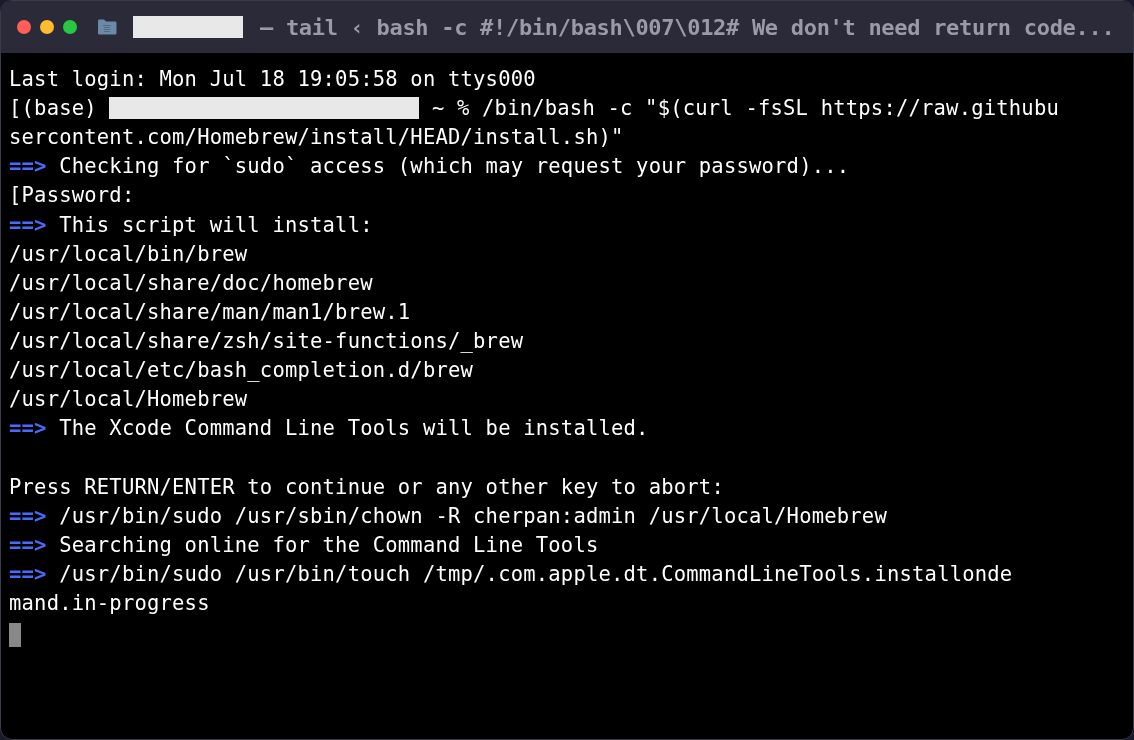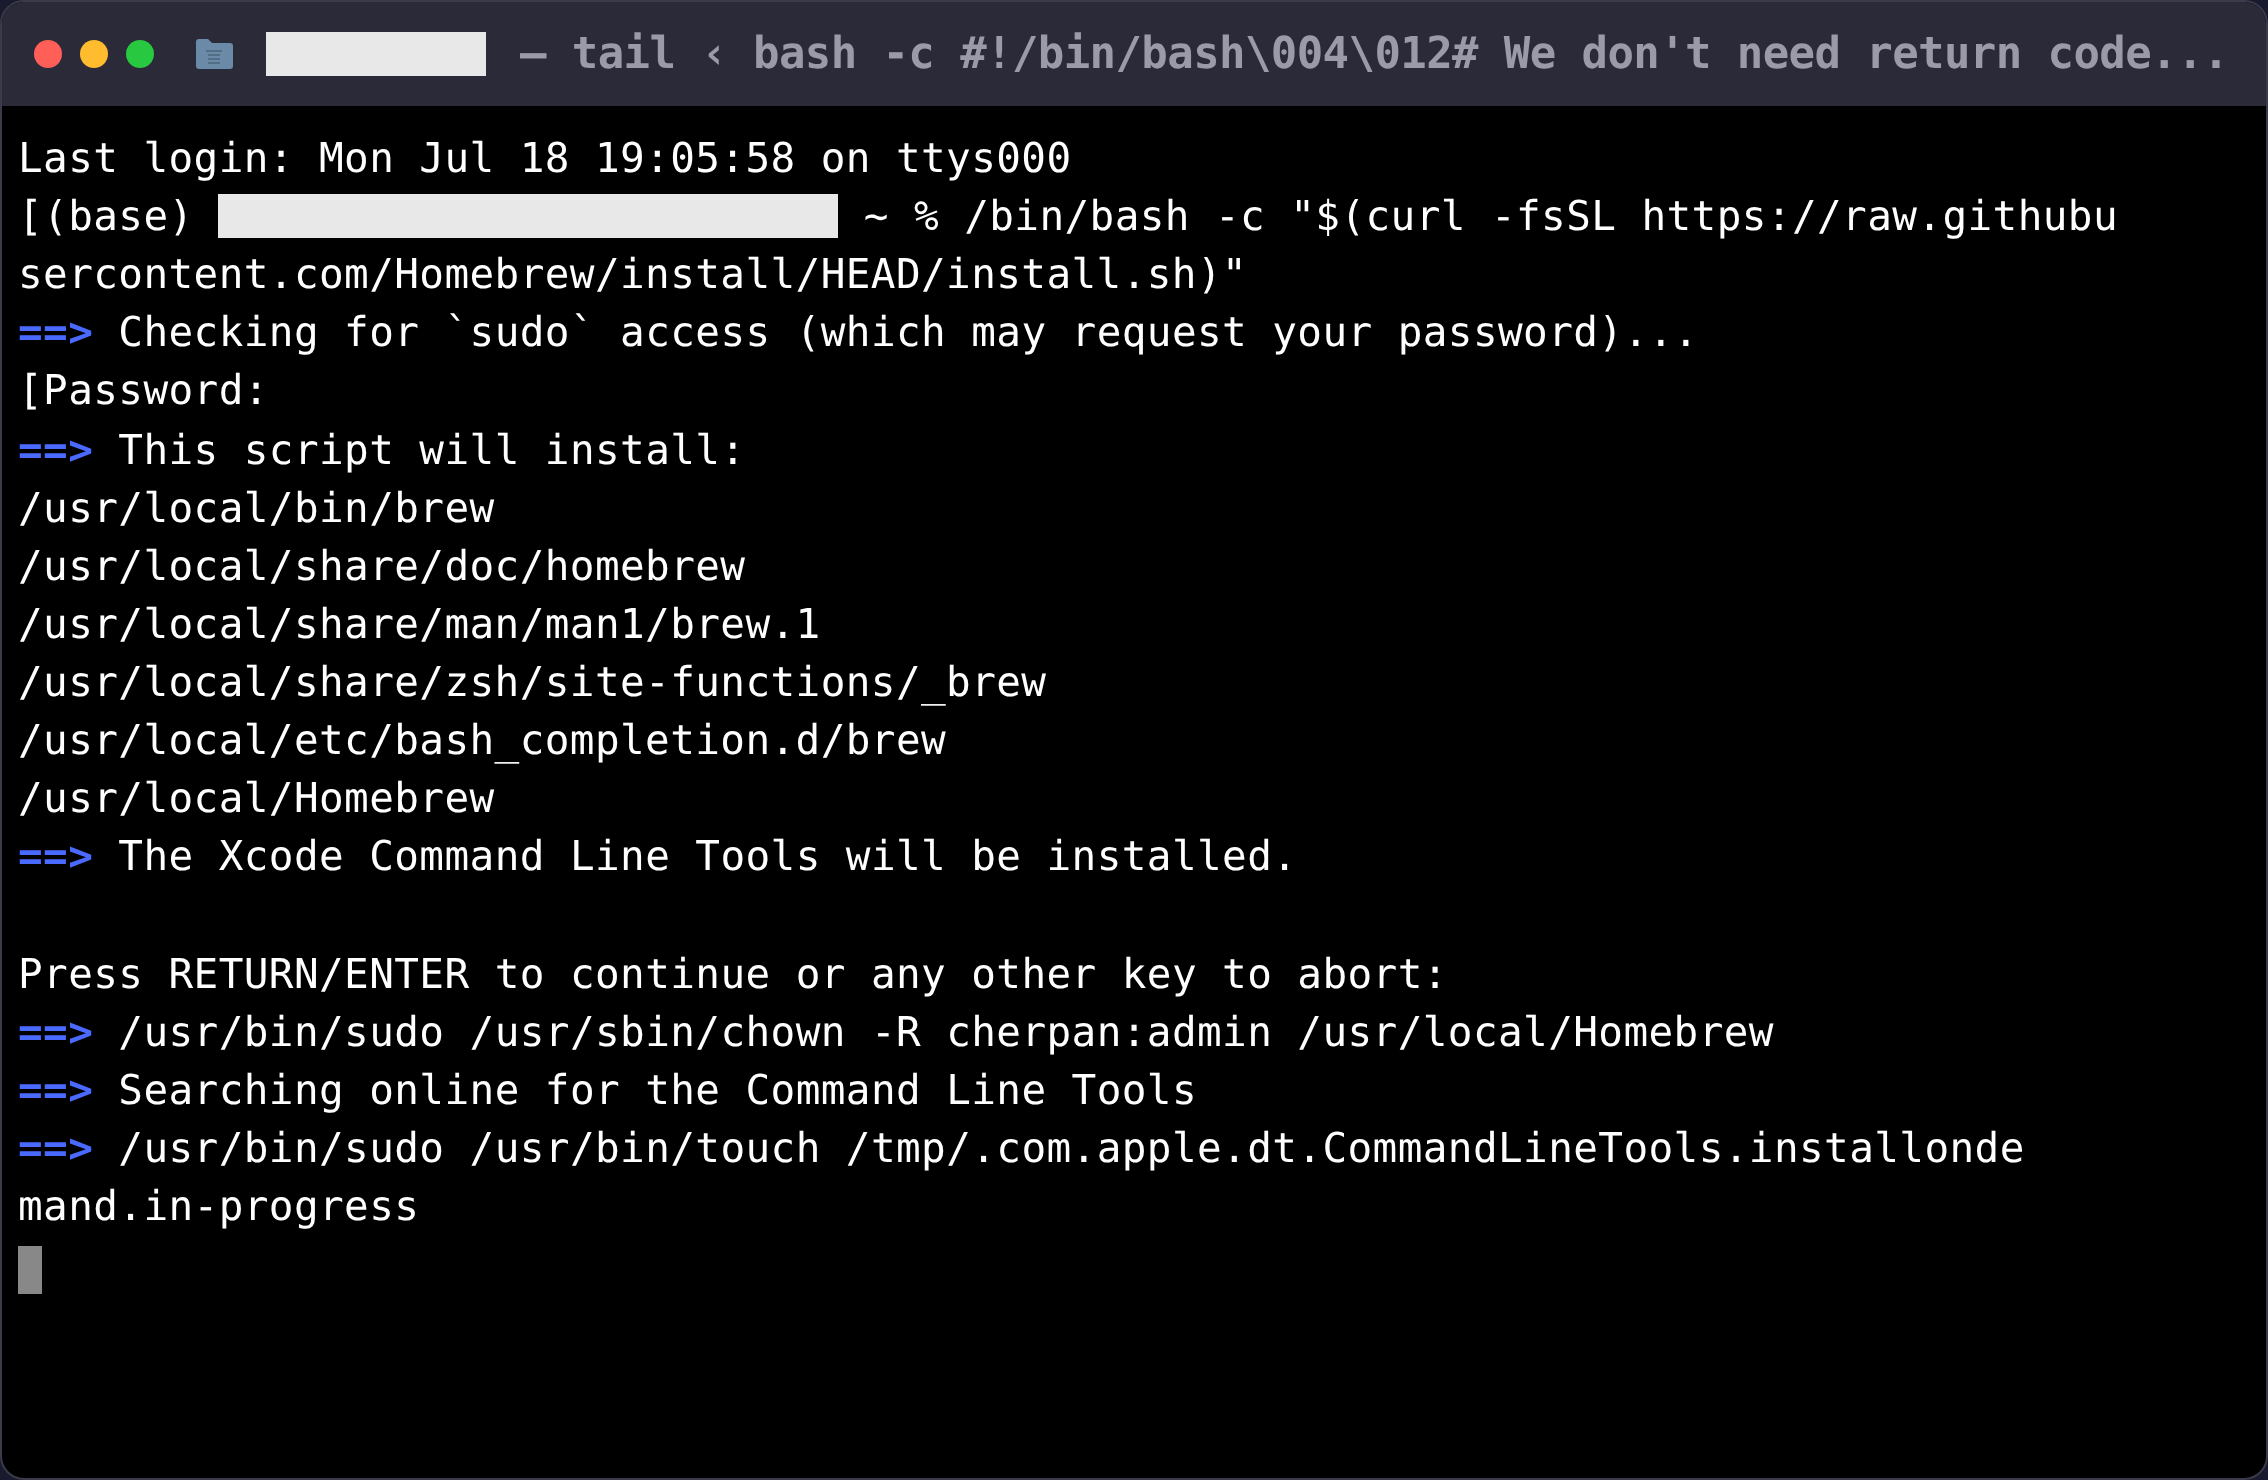--- a/index.html
+++ b/index.html
@@ -104,17 +104,17 @@
 <div class="window">
   <div class="titlebar">
     <div class="traffic-light tl-close"></div>
     <div class="traffic-light tl-min"></div>
     <div class="traffic-light tl-max"></div>
     <svg class="folder-icon" viewBox="0 0 22 18">
       <path d="M2 3 C2 2 2.5 1.5 3.5 1.5 L8 1.5 L10 3.5 L19 3.5 C20 3.5 20.5 4 20.5 5 L20.5 15 C20.5 16 20 16.5 19 16.5 L3.5 16.5 C2.5 16.5 2 16 2 15 Z" fill="#6a8aa8"></path>
       <path d="M7 7.5 L15 7.5 M8 9.5 L14 9.5 M8 11.5 L14 11.5 M8 13.5 L14 13.5" stroke="#4a6578" stroke-width="0.8"></path>
     </svg>
     <div class="redacted-bar"></div>
-    <div class="title-text">— tail ‹ bash -c #!/bin/bash\004\012# We don't need return code...</div>
+    <div class="title-text">— tail ‹ bash -c #!/bin/bash\007\012# We don't need return code...</div>
   </div>
 
   <div class="terminal-body"><span class="line">Last login: Mon Jul 18 19:05:58 on ttys000</span><span class="line"><span>[(base) </span><span class="inline-redact"></span><span> ~ % </span><span>/bin/bash -c "$(curl -fsSL https://raw.githubu</span></span><span class="line">sercontent.com/Homebrew/install/HEAD/install.sh)"</span><span class="line"><span class="arrow">==&gt;</span><span class="bold"> Checking for `sudo` access (which may request your password)...</span></span><span class="line">[Password:</span><span class="line"><span class="arrow">==&gt;</span><span class="bold"> This script will install:</span></span><span class="line">/usr/local/bin/brew</span><span class="line">/usr/local/share/doc/homebrew</span><span class="line">/usr/local/share/man/man1/brew.1</span><span class="line">/usr/local/share/zsh/site-functions/_brew</span><span class="line">/usr/local/etc/bash_completion.d/brew</span><span class="line">/usr/local/Homebrew</span><span class="line"><span class="arrow">==&gt;</span><span class="bold"> The Xcode Command Line Tools will be installed.</span></span><span class="line"> </span><span class="line"><span>Press </span><span class="bold">RETURN/ENTER</span><span> to continue or any other key to abort:</span></span><span class="line"><span class="arrow">==&gt;</span><span class="bold"> /usr/bin/sudo /usr/sbin/chown -R cherpan:admin /usr/local/Homebrew</span></span><span class="line"><span class="arrow">==&gt;</span><span class="bold"> Searching online for the Command Line Tools</span></span><span class="line"><span class="arrow">==&gt;</span><span class="bold"> /usr/bin/sudo /usr/bin/touch /tmp/.com.apple.dt.CommandLineTools.installonde</span></span><span class="line bold">mand.in-progress</span><span class="cursor"></span></div>
 </div>
 
 </body></html>

